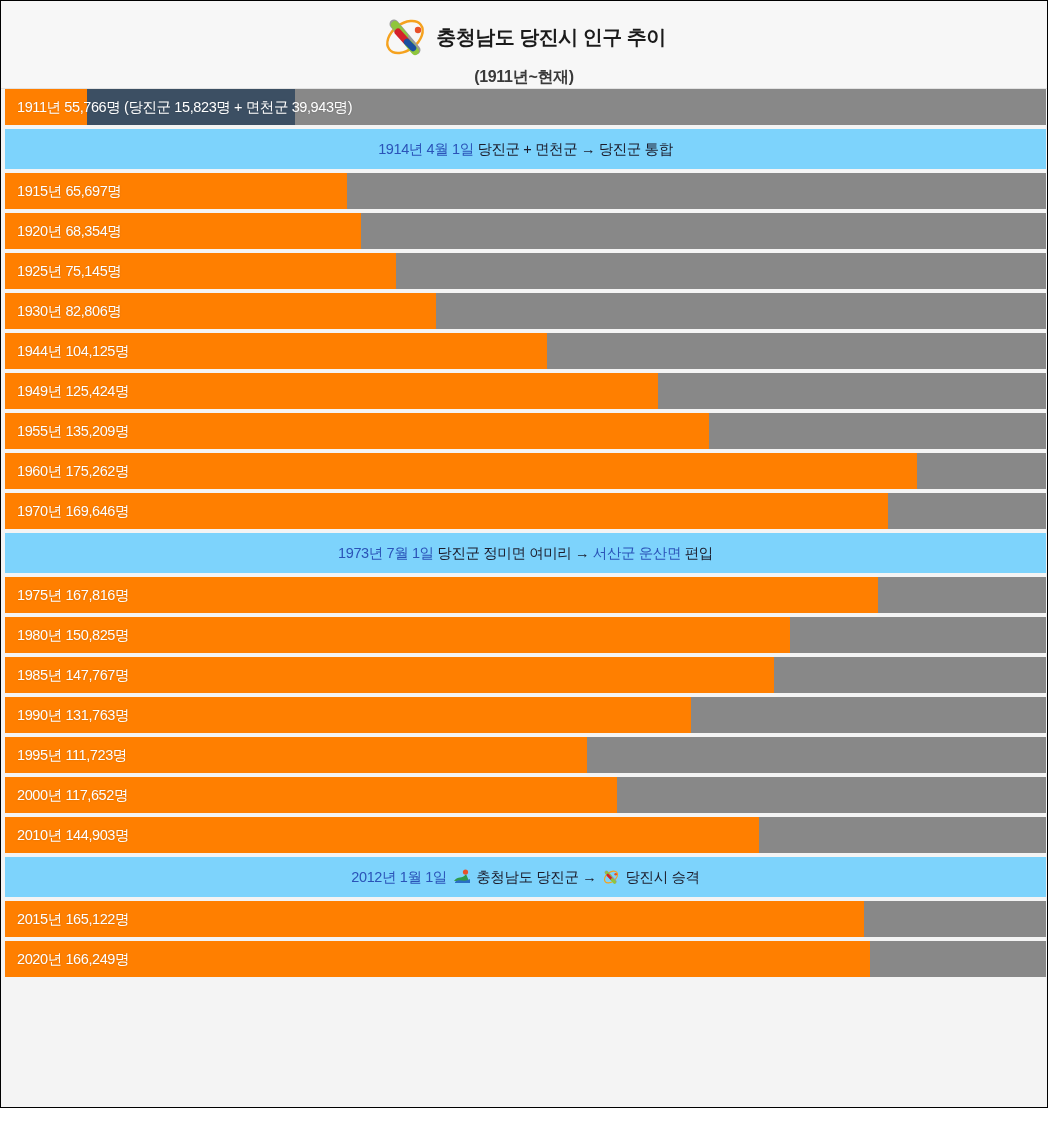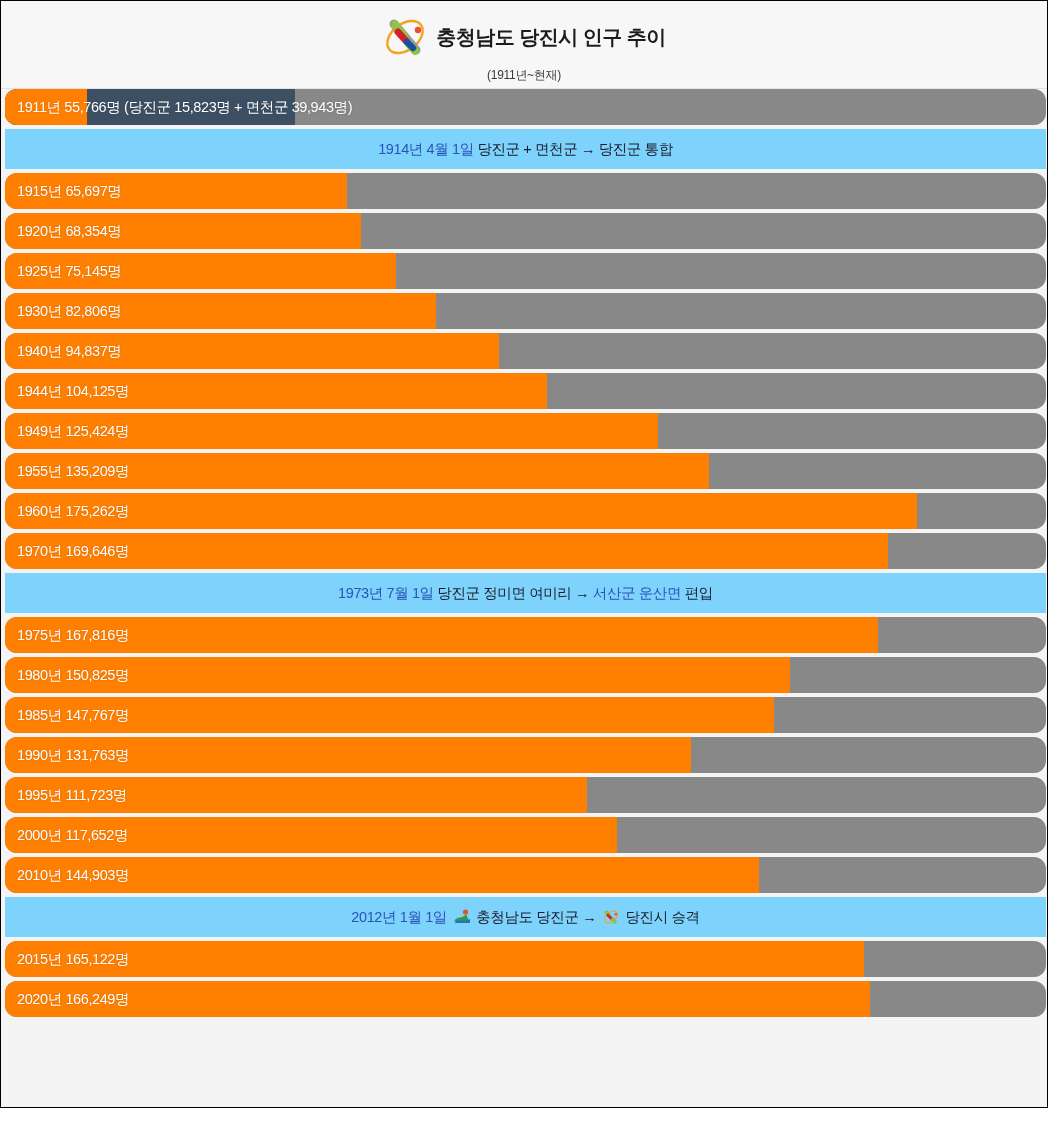--- a/index.html
+++ b/index.html
@@ -36,40 +36,40 @@
   }
   .title-text {
     font-size: 20px;
     font-weight: bold;
     color: #1b1b1b;
     letter-spacing: -0.5px;
     white-space: nowrap;
   }
   .subtitle {
     margin-top: 4px;
-    font-size: 12px;
+    font-size: 16px;
     color: #3a3a3a;
     letter-spacing: -0.3px;
+    font-weight: bold;
   }
 
   
   .emblem { display: inline-block; line-height: 0; }
 
   
   .rows { padding: 0; }
 
   .bar-row {
     position: relative;
     height: 36px;
     margin-bottom: 4px;
     background: #888888;
     width: 1041px;
     margin-left: 4px;
     overflow: hidden;
-    border-radius: 12px;
   }
   .bar-fill {
     position: absolute;
     left: 0;
     top: 0;
     bottom: 0;
     background: #ff7f00;
   }
   .bar-fill.second {
     background: #3c4f63;
@@ -151,24 +151,20 @@
       </div>
       <div class="bar-row">
         <div class="bar-fill" style="width: 391.13px;"></div>
         <div class="bar-label">1925년 75,145명</div>
       </div>
       <div class="bar-row">
         <div class="bar-fill" style="width: 431.005px;"></div>
         <div class="bar-label">1930년 82,806명</div>
       </div>
       <div class="bar-row">
-        <div class="bar-fill" style="width: 493.627px;"></div>
-        <div class="bar-label">1940년 94,837명</div>
-      </div>
-      <div class="bar-row">
         <div class="bar-fill" style="width: 541.971px;"></div>
         <div class="bar-label">1944년 104,125명</div>
       </div>
       <div class="bar-row">
         <div class="bar-fill" style="width: 652.832px;"></div>
         <div class="bar-label">1949년 125,424명</div>
       </div>
       <div class="bar-row">
         <div class="bar-fill" style="width: 703.763px;"></div>
         <div class="bar-label">1955년 135,209명</div>

